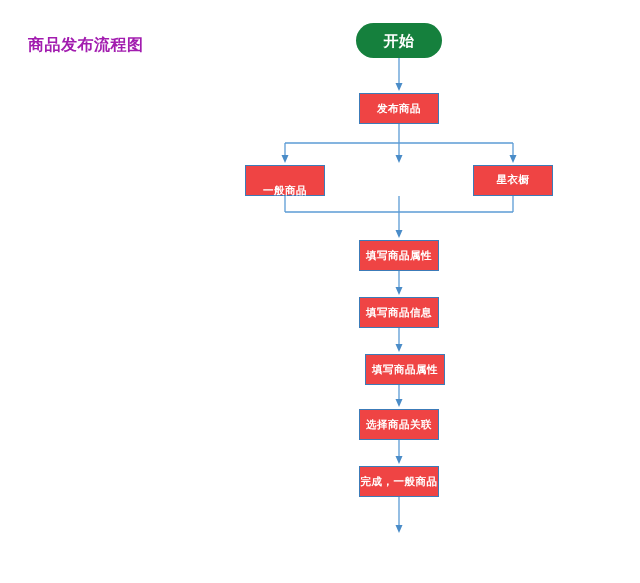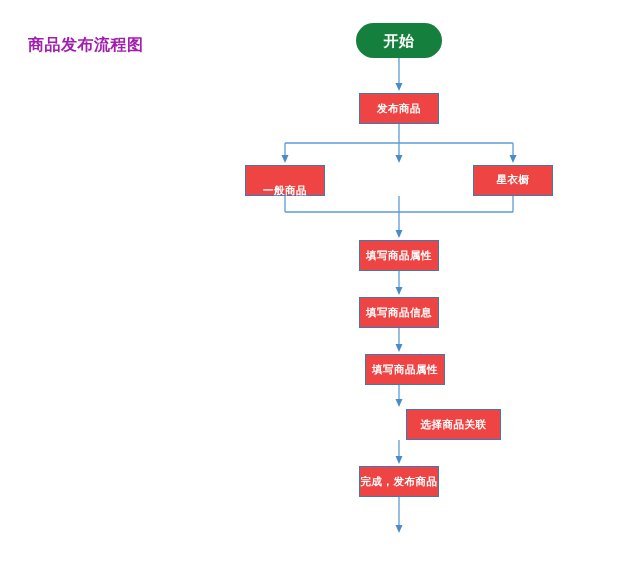--- a/index.html
+++ b/index.html
@@ -123,22 +123,22 @@
   </div>
 
   <div class="node process" style="left:359px; top:297px; width:80px; height:31px;">
     <span>填写商品信息</span>
   </div>
 
   <div class="node process" style="left:365px; top:354px; width:80px; height:31px;">
     <span>填写商品属性</span>
   </div>
 
-  <div class="node process" style="left:359px; top:409px; width:95px; height:31px;margin-left:47px;">
+  <div class="node process" style="left:359px; top:409px; width:80px; height:31px;">
     <span>选择商品关联</span>
   </div>
 
   <div class="node process" style="left:359px; top:466px; width:80px; height:31px;">
-    <span>完成，发布商品</span>
+    <span>完成，一般商品</span>
   </div>
 
 
 </div>
 
 </body></html>

